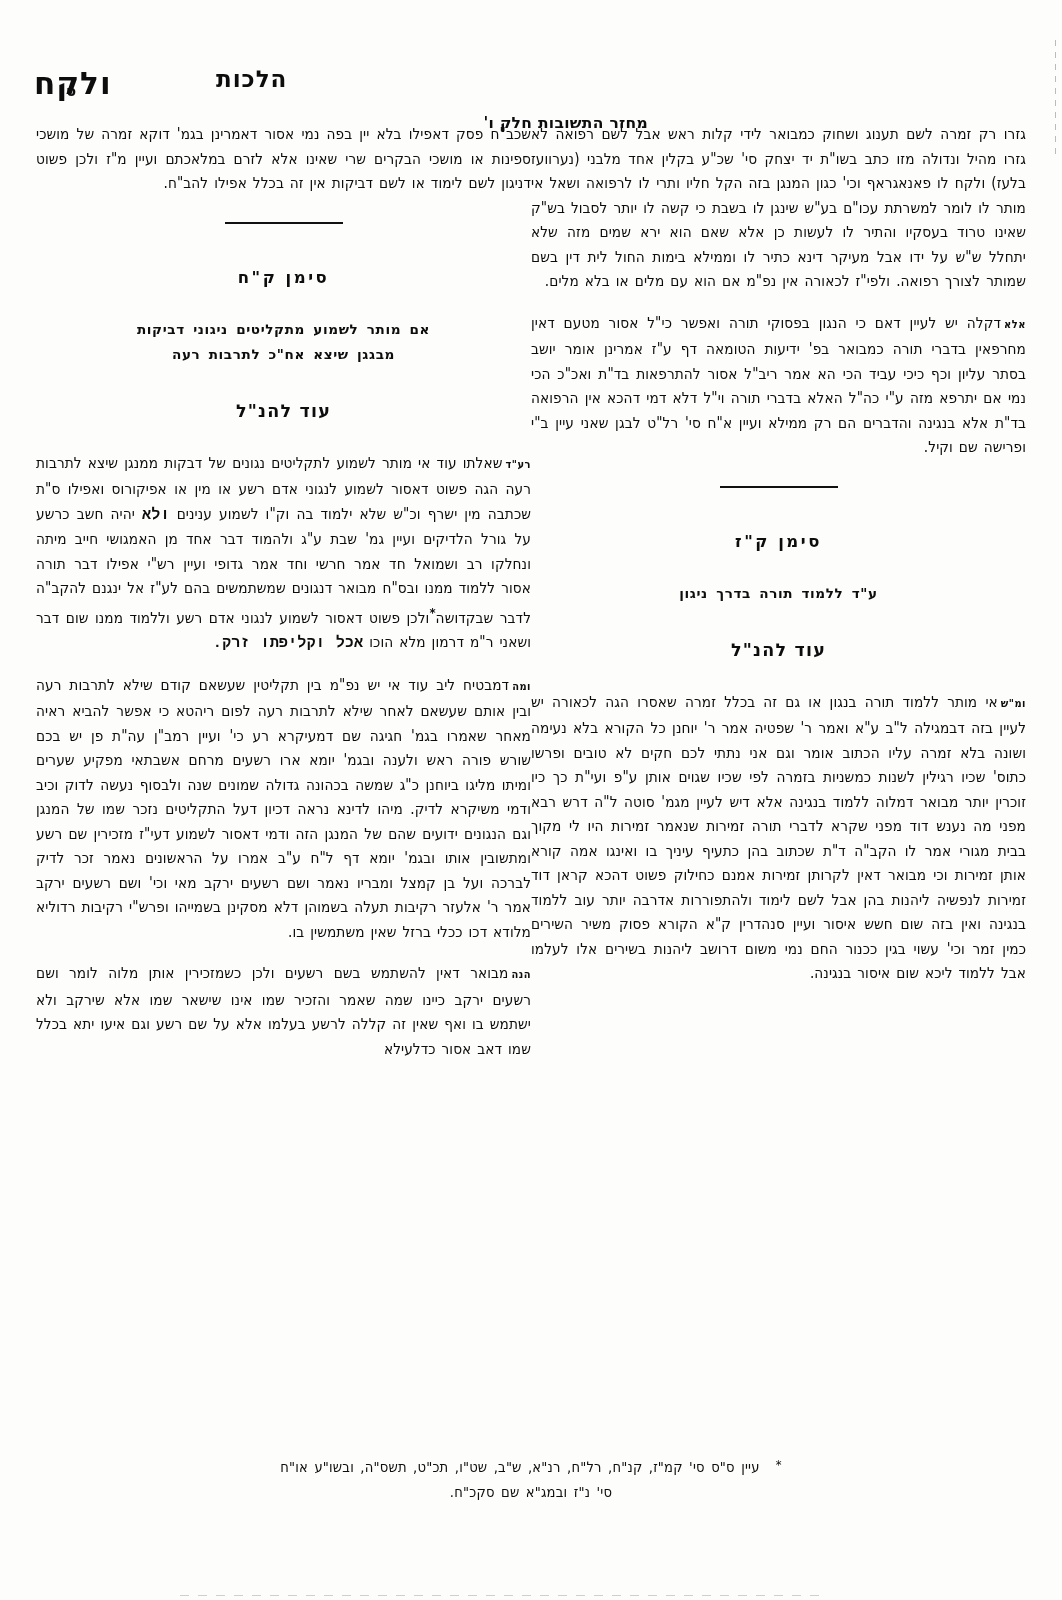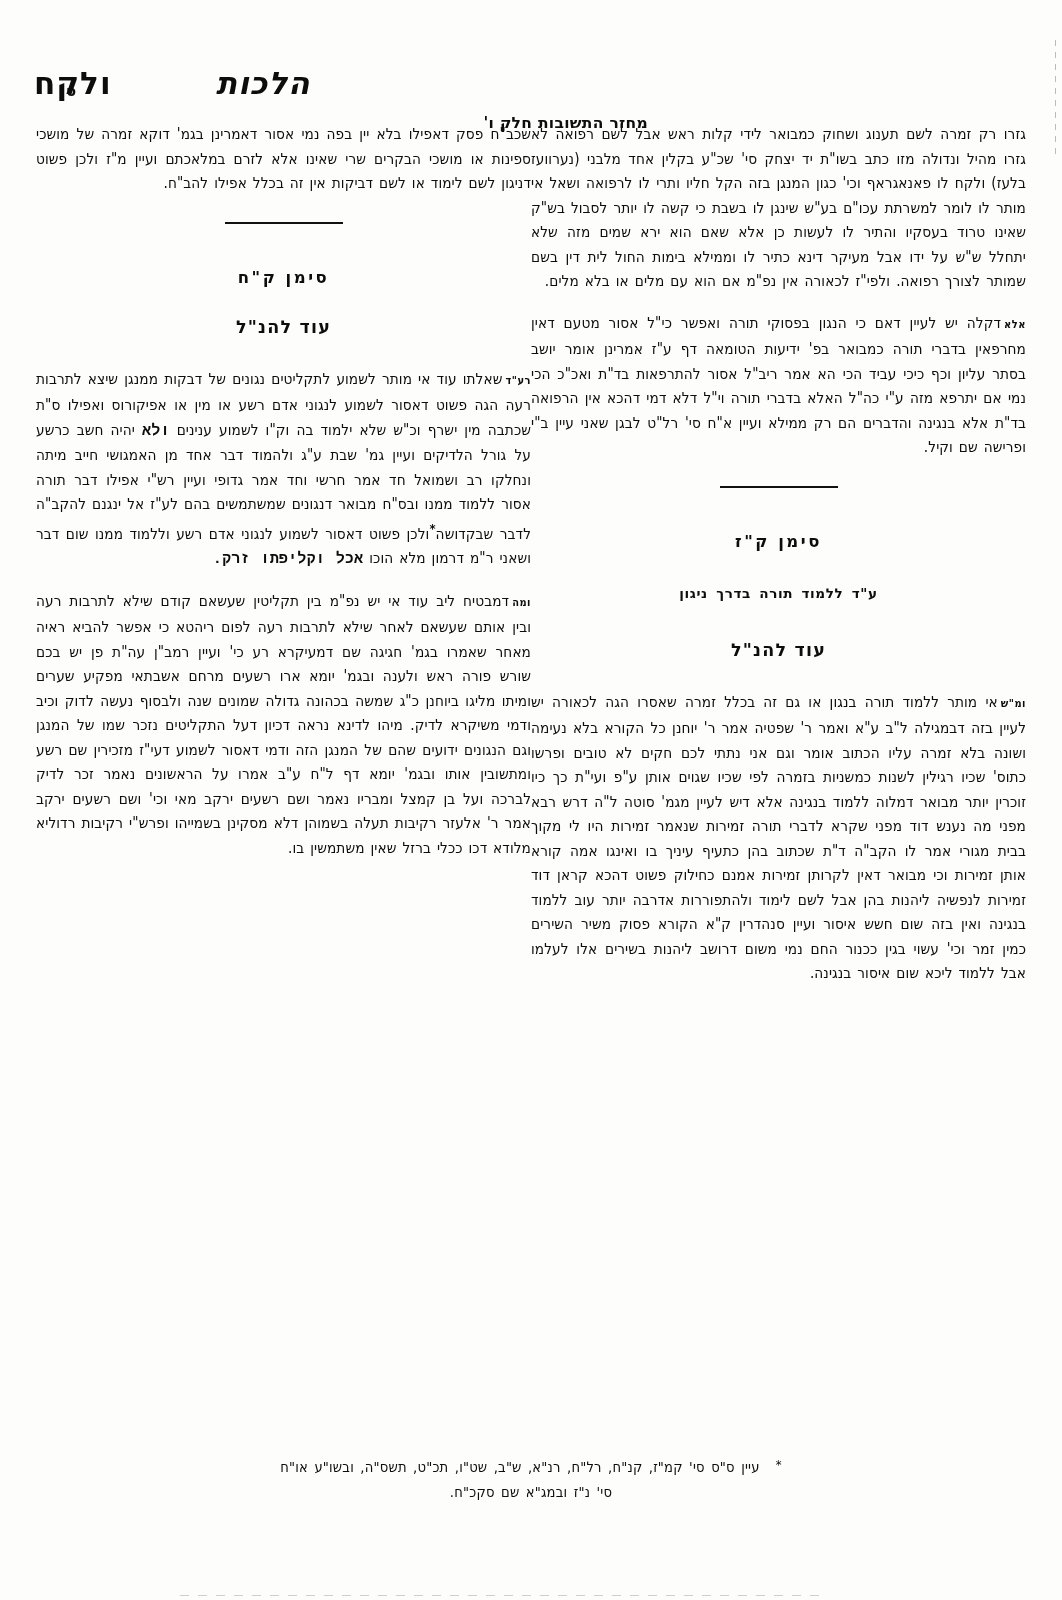--- a/index.html
+++ b/index.html
@@ -44,28 +44,27 @@
     font-size: 15.5px;
     font-weight: bold;
     letter-spacing: 0.3px;
     position: absolute;
     right: 380px;
     top: 14px;
     white-space: nowrap;
     margin-top: 32px;
   }
   .rh-left {
-    font-size: 31px;
+    font-size: 23px;
     font-weight: bold;
     letter-spacing: 1px;
     position: absolute;
     left: 182px;
     top: 0;
     line-height: 1;
-    font-style: italic;
   }
   .rh-folio {
     position: absolute;
     left: 32px;
     top: 14px;
     font-size: 15px;
     font-weight: bold;
   }
 
   
@@ -223,27 +222,32 @@
     </div>
 
     <div class="col col-left">
 
       <p class="para"><span>שכב"ח פסק דאפילו בלא יין בפה נמי אסור דאמרינן בגמ' דוקא זמרה של מושכי ספינות או מושכי הבקרים שרי שאינו אלא לזרם במלאכתם ועיין מ"ז ולכן פשוט דניגון לשם לימוד או לשם דביקות אין זה בכלל אפילו להב"ח.</span></p>
 
       <div class="rule"></div>
 
       <div class="siman">סימן ק"ח</div>
 
+      <div class="subject">
+        <div>אם מותר לשמוע מתקליטים ניגוני דביקות</div>
+        <div>מבגגן שיצא אח"כ לתרבות רעה</div>
+      </div>
 
       <div class="odlahanal">עוד להנ"ל</div>
 
       <p class="para"><span class="opener">רע"ד</span><span>שאלתו עוד אי מותר לשמוע לתקליטים נגונים של דבקות ממנגן שיצא לתרבות רעה הגה פשוט דאסור לשמוע לנגוני אדם רשע או מין או אפיקורוס ואפילו ס"ת שכתבה מין ישרף וכ"ש שלא ילמוד בה וק"ו לשמוע ענינים</span> <span class="inline-bold">ולא</span> <span>יהיה חשב כרשע על גורל הלדיקים ועיין גמ' שבת ע"ג ולהמוד דבר אחד מן האמגושי חייב מיתה ונחלקו רב ושמואל חד אמר חרשי וחד אמר גדופי ועיין רש"י אפילו דבר תורה אסור ללמוד ממנו ובס"ח מבואר דנגונים שמשתמשים בהם לע"ז אל ינגנם להקב"ה לדבר שבקדושה</span><span class="fn-mark">*</span><span>ולכן פשוט דאסור לשמוע לנגוני אדם רשע וללמוד ממנו שום דבר ושאני ר"מ דרמון מלא הוכו</span> <span class="inline-bold">אכל וקליפתו זרק.</span></p>
 
       <p class="para"><span class="opener">ומה</span><span>דמבטיח ליב עוד אי יש נפ"מ בין תקליטין שעשאם קודם שילא לתרבות רעה ובין אותם שעשאם לאחר שילא לתרבות רעה לפום ריהטא כי אפשר להביא ראיה מאחר שאמרו בגמ' חגיגה שם דמעיקרא רע כי' ועיין רמב"ן עה"ת פן יש בכם שורש פורה ראש ולענה ובגמ' יומא ארו רשעים מרחם אשבתאי מפקיע שערים ומיתו מליגו ביוחנן כ"ג שמשה בכהונה גדולה שמונים שנה ולבסוף נעשה לדוק וכיב ודמי משיקרא לדיק. מיהו לדינא נראה דכיון דעל התקליטים נזכר שמו של המנגן וגם הנגונים ידועים שהם של המנגן הזה ודמי דאסור לשמוע דעי"ז מזכירין שם רשע ומתשובין אותו ובגמ' יומא דף ל"ח ע"ב אמרו על הראשונים נאמר זכר לדיק לברכה ועל בן קמצל ומבריו נאמר ושם רשעים ירקב מאי וכי' ושם רשעים ירקב אמר ר' אלעזר רקיבות תעלה בשמוהן דלא מסקינן בשמייהו ופרש"י רקיבות רדוליא מלודא דכו ככלי ברזל שאין משתמשין בו.</span></p>
 
+      <p class="para"><span class="opener">הנה</span><span>מבואר דאין להשתמש בשם רשעים ולכן כשמזכירין אותן מלוה לומר ושם רשעים ירקב כיינו שמה שאמר והזכיר שמו אינו שישאר שמו אלא שירקב ולא ישתמש בו ואף שאין זה קללה לרשע בעלמו אלא על שם רשע וגם איעו יתא בכלל שמו דאב אסור כדלעילא</span></p>
 
     </div>
   </div>
 
   <div class="footnote">
     <div class="fn-line"><span class="fn-bullet">*</span><span>עיין ס"ס סי' קמ"ז, קנ"ח, רל"ח, רנ"א, ש"ב, שט"ו, תכ"ט, תשס"ה, ובשו"ע או"ח</span></div>
     <div class="fn-line"><span>סי' נ"ז ובמג"א שם סקכ"ח.</span></div>
   </div>
 
   <div class="edge-right"></div>

